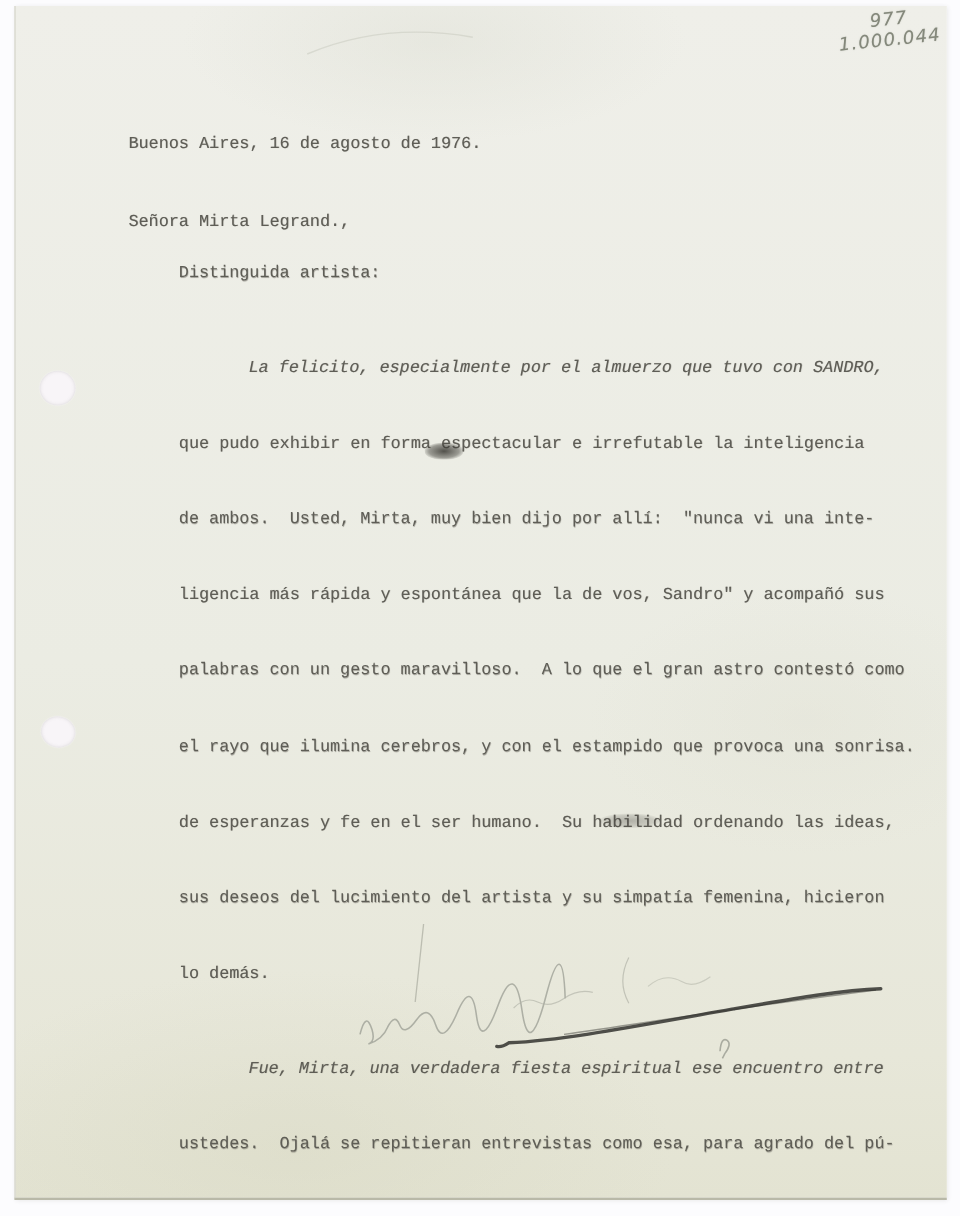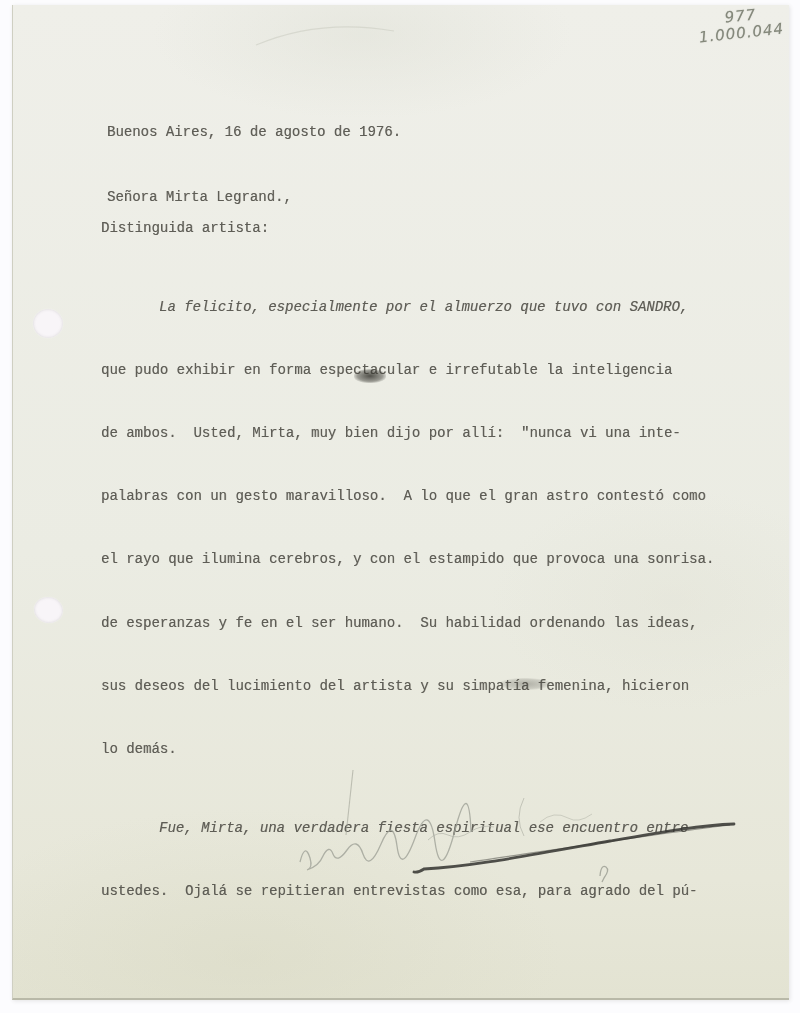--- a/index.html
+++ b/index.html
@@ -22,24 +22,24 @@
     border-bottom:2px solid #b9b9a8;
     box-shadow:1px 1px 4px rgba(60,60,50,.12);
   }
   .tw{
     color:#54534c;
     font-size:14px;
     text-shadow:0.4px 0.3px 0.6px rgba(92,90,82,.55);
     opacity:.93;
     white-space:pre;
   }
-  .header-block{position:absolute;left:94px;top:79px;}
+  .header-block{position:absolute;left:94px;top:67px;}
   .header-block .line{height:32.5px;line-height:32.5px;}
   .body-block{position:absolute;left:88px;top:176px;width:660px;}
-  .body-block .line{height:31.1px;line-height:31.1px;}
+  .body-block .line{height:31.1px;line-height:31.1px;margin-left:48px;}
   .indent{padding-left:58px;font-style:italic;}
   .archive{
     position:absolute;top:3px;right:6px;text-align:right;
     font-family:"DejaVu Sans",sans-serif;font-style:italic;
     color:#84887b;font-size:15px;line-height:17px;letter-spacing:1px;
     transform:rotate(-6deg);
     text-shadow:0 0 1px rgba(130,134,122,.5);
   }
   .archive .m1{padding-right:26px;}
   .hole{
@@ -75,20 +75,21 @@
       <div class="line">Buenos Aires, 16 de agosto de 1976.</div>
       <div class="line">Señora Mirta Legrand.,</div>
     </div>
 
     <div class="body-block tw">
       <div class="line">Distinguida artista:</div>
 
       <div class="line indent">La felicito, especialmente por el almuerzo que tuvo con SANDRO,</div>
       <div class="line">que pudo exhibir en forma espectacular e irrefutable la inteligencia</div>
       <div class="line">de ambos.  Usted, Mirta, muy bien dijo por allí:  "nunca vi una inte-</div>
+      <div class="line">ligencia más rápida y espontánea que la de vos, Sandro" y acompañó sus</div>
       <div class="line">palabras con un gesto maravilloso.  A lo que el gran astro contestó como</div>
       <div class="line">el rayo que ilumina cerebros, y con el estampido que provoca una sonrisa.</div>
       <div class="line">de esperanzas y fe en el ser humano.  Su habilidad ordenando las ideas,</div>
       <div class="line">sus deseos del lucimiento del artista y su simpatía femenina, hicieron</div>
       <div class="line">lo demás.</div>
 
       <div class="line indent">Fue, Mirta, una verdadera fiesta espiritual ese encuentro entre</div>
       <div class="line">ustedes.  Ojalá se repitieran entrevistas como esa, para agrado del pú-</div>
       
       

